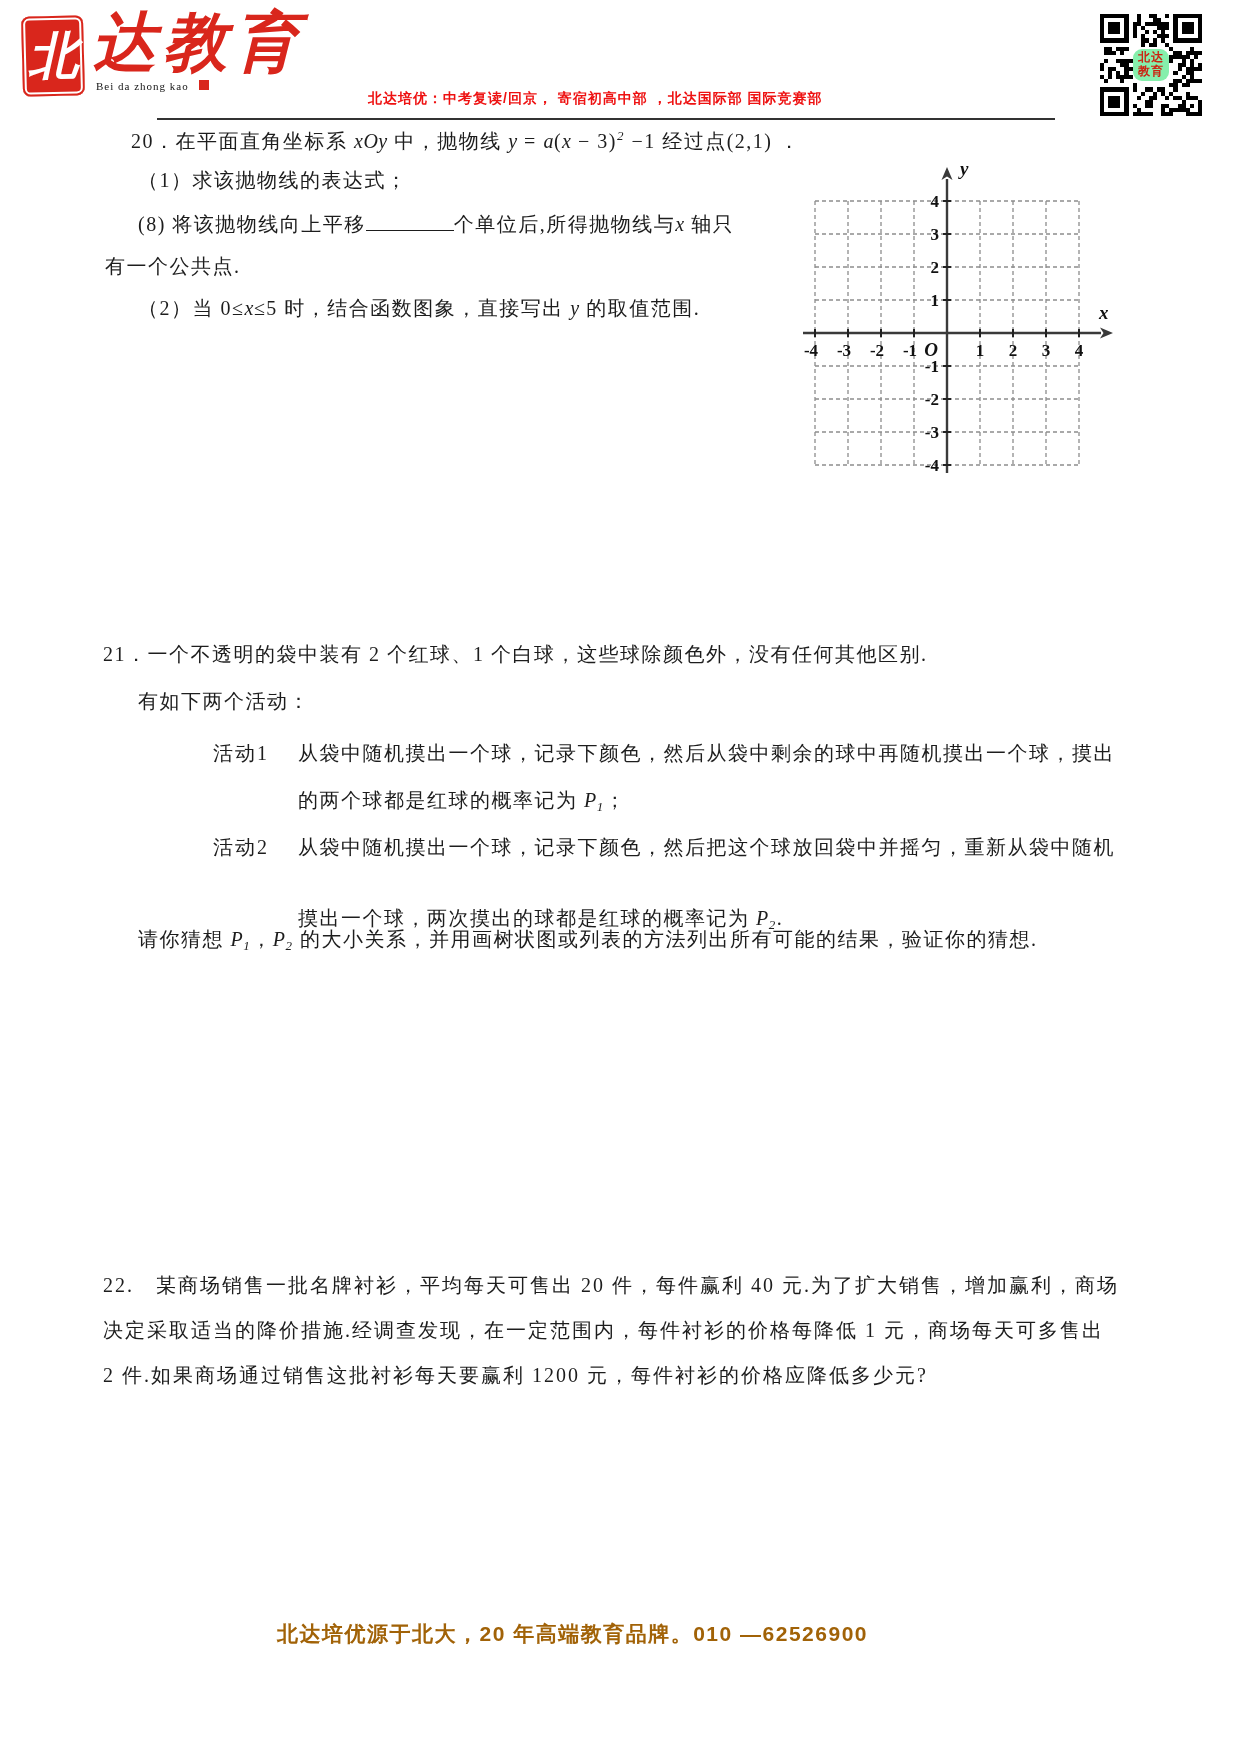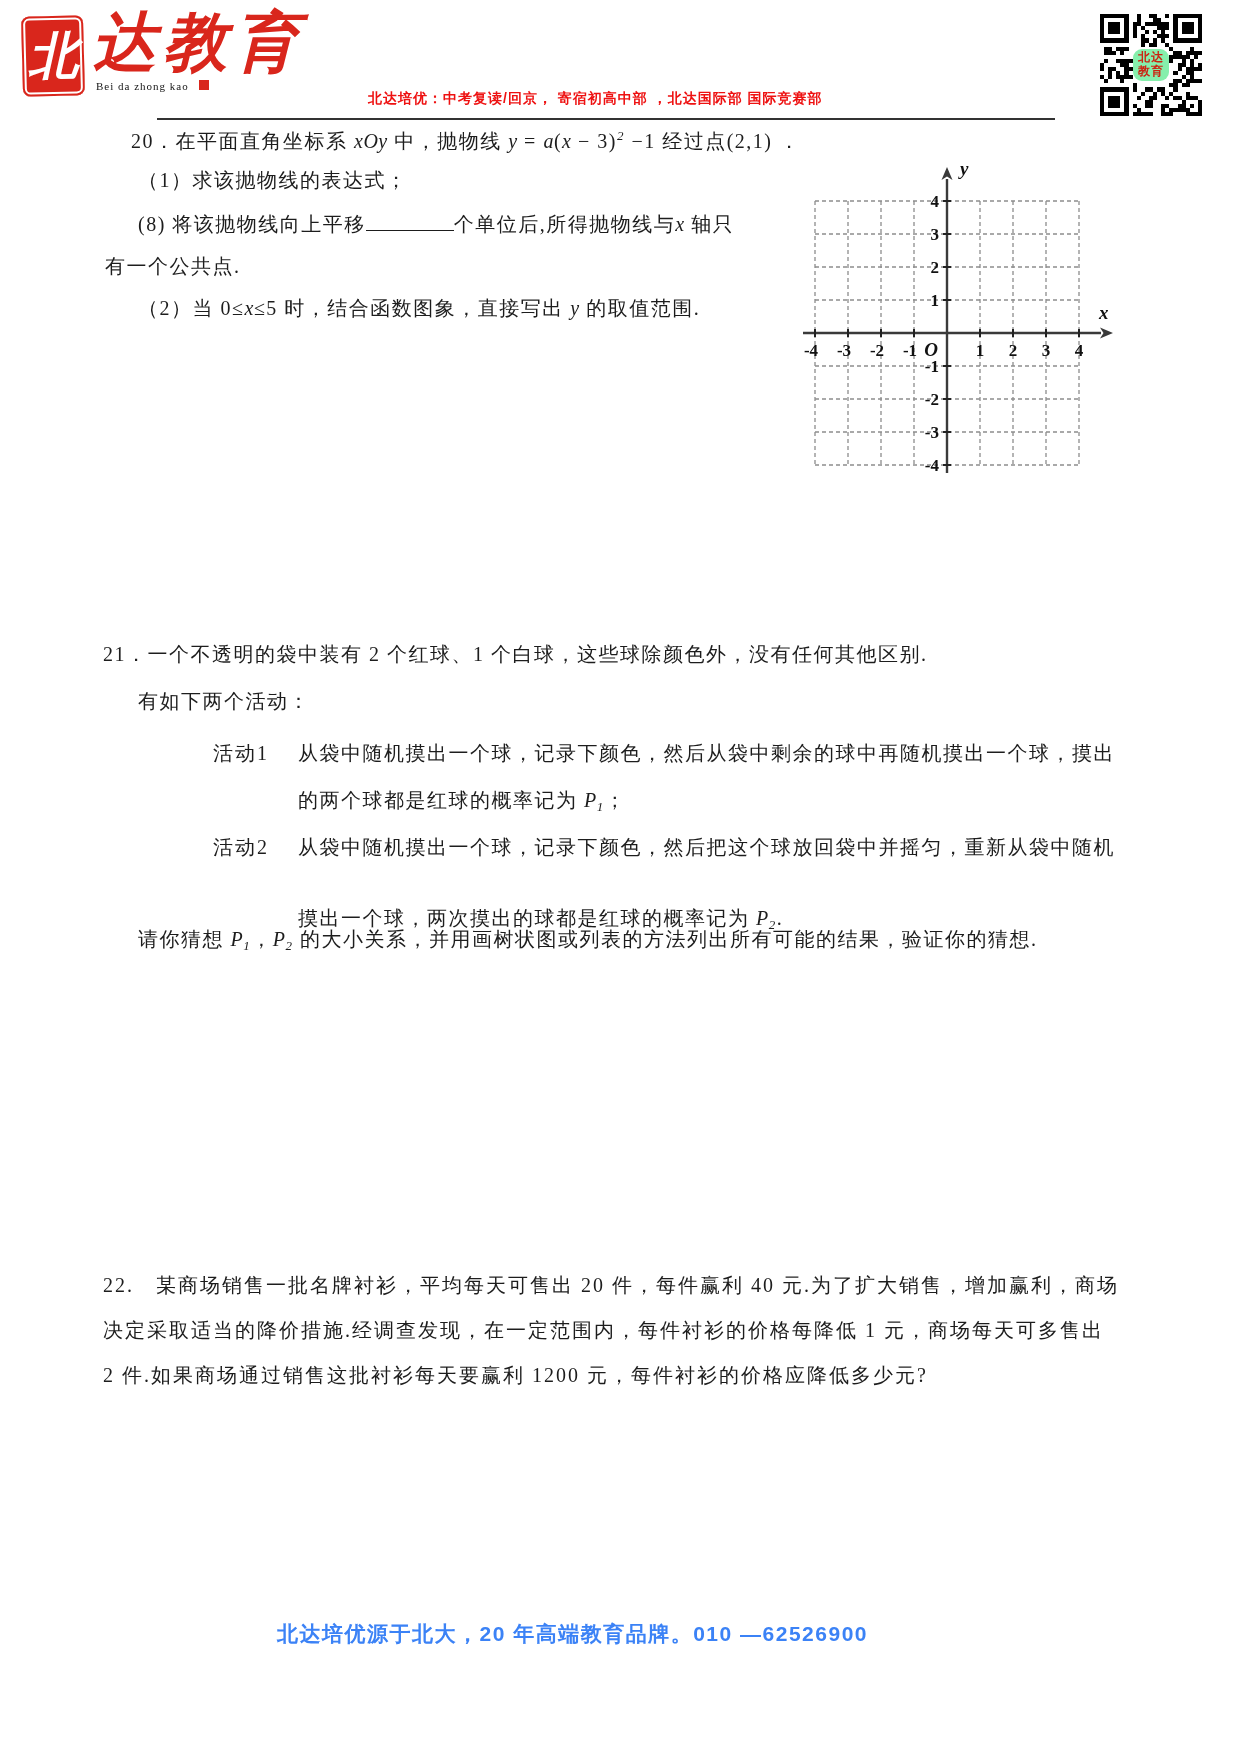--- a/index.html
+++ b/index.html
@@ -332,15 +332,15 @@
 
     <div class="abs line" style="left:138px;top:925px;"><span>请你猜想 </span><span class="mi">P</span><sub>1</sub><span>，</span><span class="mi">P</span><sub>2</sub><span> 的大小关系，并用画树状图或列表的方法列出所有可能的结果，验证你的猜想.</span></div>
   </div>
 
   <div>
     <div class="abs line" style="left:103px;top:1271px;letter-spacing:2px;">22.　某商场销售一批名牌衬衫，平均每天可售出 20 件，每件赢利 40 元.为了扩大销售，增加赢利，商场</div>
     <div class="abs line" style="left:103px;top:1316px;letter-spacing:2px;">决定采取适当的降价措施.经调查发现，在一定范围内，每件衬衫的价格每降低 1 元，商场每天可多售出</div>
     <div class="abs line" style="left:103px;top:1361px;letter-spacing:2px;">2 件.如果商场通过销售这批衬衫每天要赢利 1200 元，每件衬衫的价格应降低多少元?</div>
   </div>
 
-  <div class="abs footer" style="left:277px;top:1620px;color:#3b82f6;">北达培优源于北大，20 年高端教育品牌。010 —62526900</div>
+  <div class="abs footer" style="left:277px;top:1620px;color:#a16207;">北达培优源于北大，20 年高端教育品牌。010 —62526900</div>
 
 </div>
 
 </body></html>

